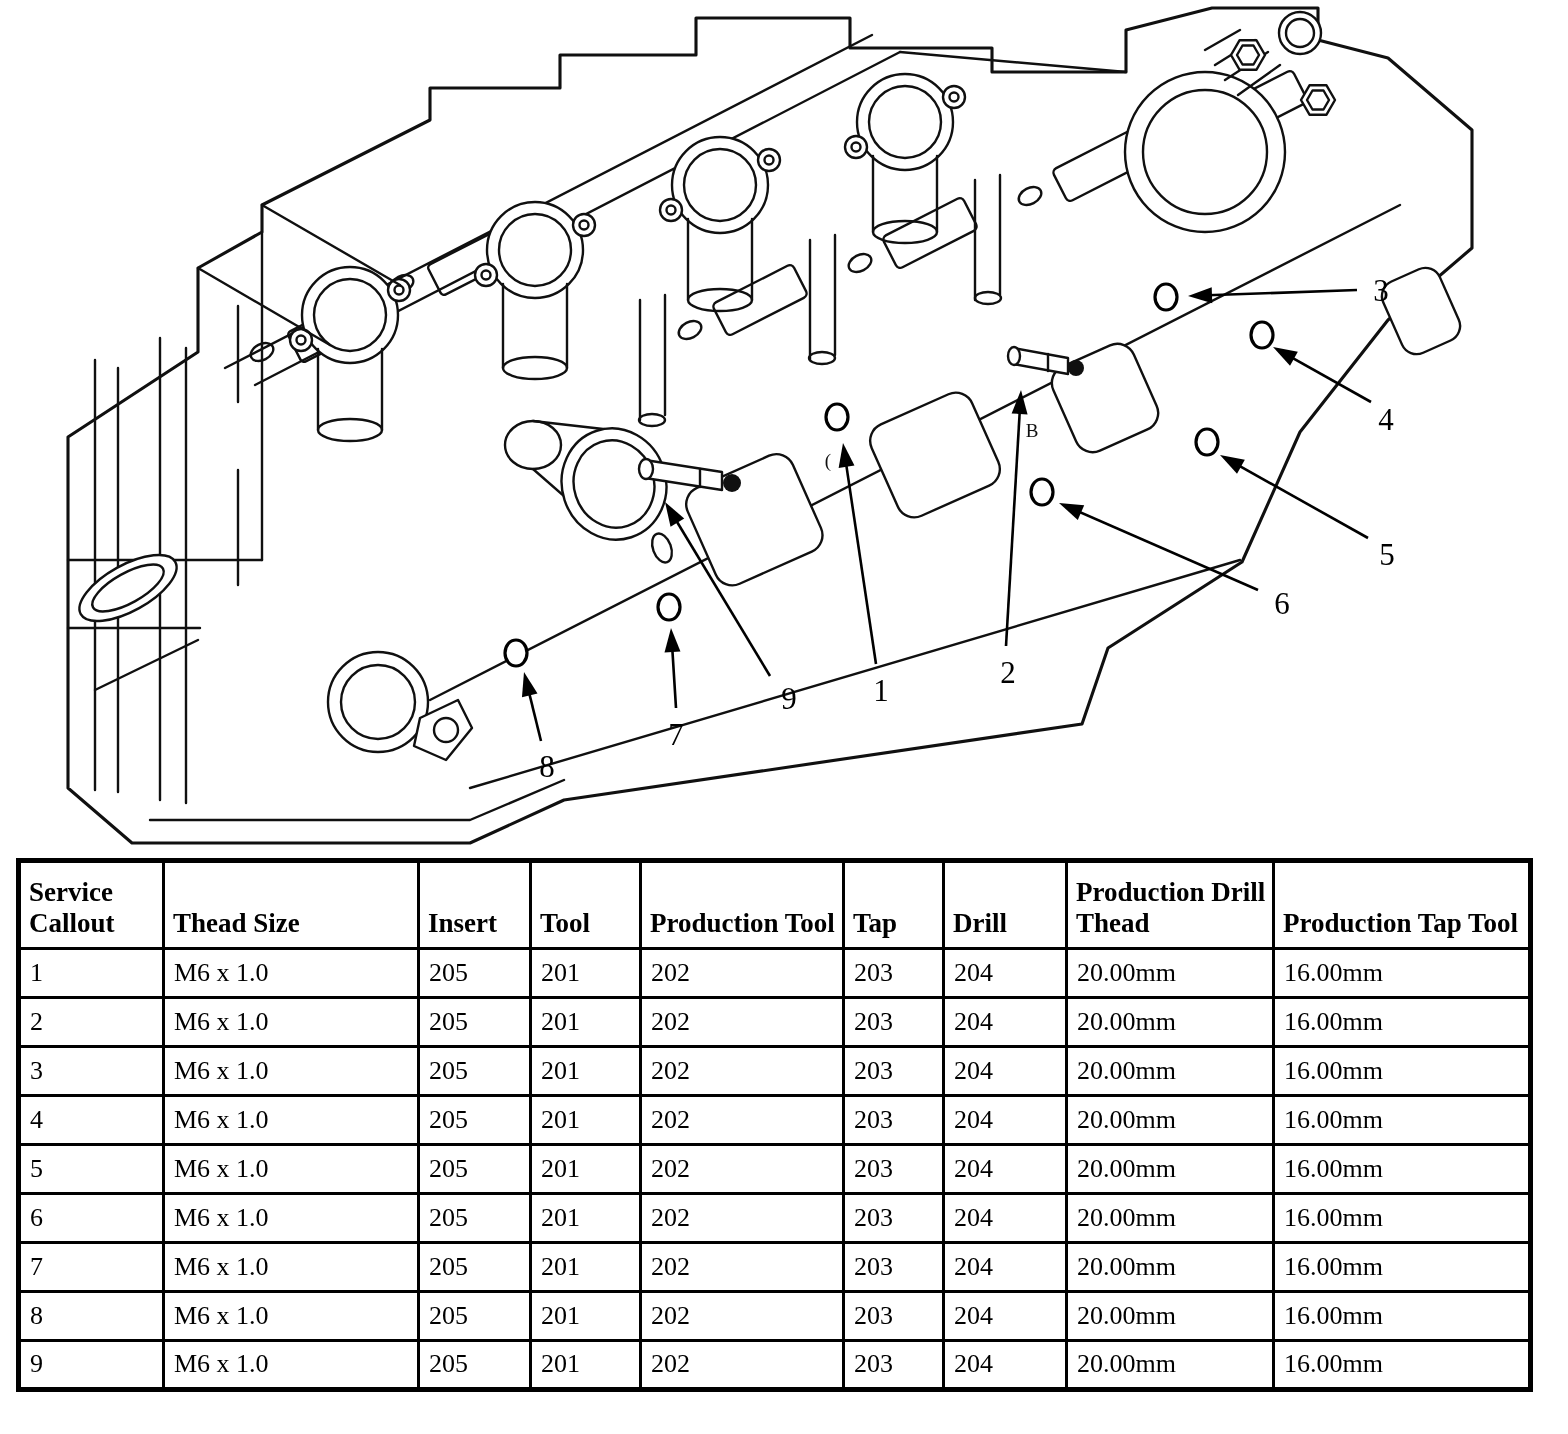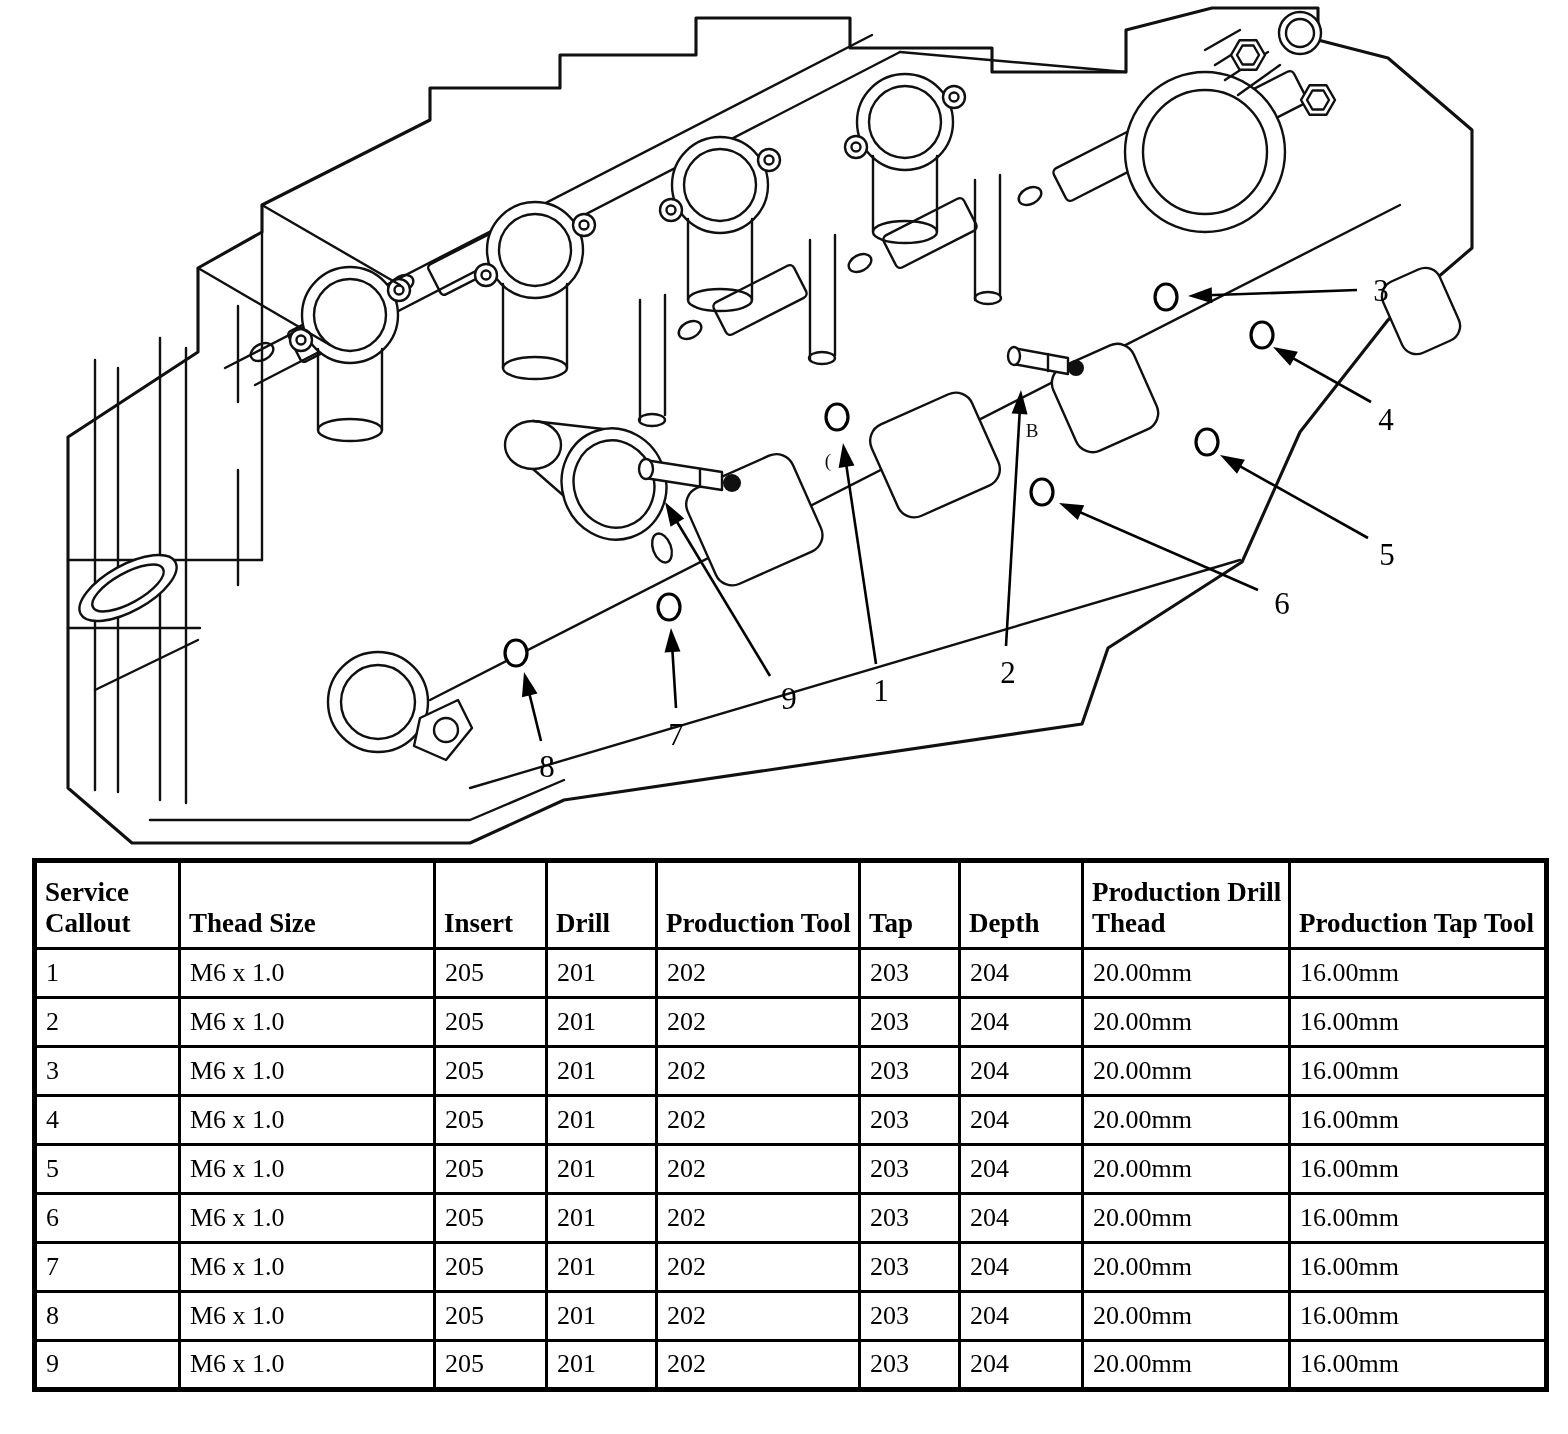--- a/index.html
+++ b/index.html
@@ -12,21 +12,21 @@
   .art .thick{stroke-width:3.1;}
   .art .solid{fill:#101010;stroke:none;}
   .leader{stroke:#000;stroke-width:2.6;fill:none;}
   .arrowhead{fill:#000;stroke:none;}
   .hole{fill:#fff;stroke:#000;stroke-width:3.2;}
   .callout-num{font-family:"Liberation Serif",serif;font-size:31px;fill:#000;
                text-anchor:middle;dominant-baseline:central;}
   .castmark{font-family:"Liberation Serif",serif;font-size:19px;fill:#101010;
             text-anchor:middle;dominant-baseline:central;}
   
-  #spec-table-wrap{position:absolute;left:32px;top:858px;width:1512px;}
+  #spec-table-wrap{position:absolute;left:16px;top:858px;width:1512px;}
   table.spec{border-collapse:collapse;table-layout:fixed;width:1512px;
              border:5px solid #000;}
   table.spec th,table.spec td{border:3px solid #000;overflow:hidden;
              font-family:"Liberation Serif",serif;white-space:normal;}
   table.spec th{font-size:27px;font-weight:bold;text-align:left;vertical-align:bottom;
              padding:6px 6px 8px 8px;line-height:1.15;height:88px;box-sizing:border-box;}
   table.spec td{font-size:26px;font-weight:normal;text-align:left;vertical-align:middle;
              padding:2px 6px 2px 9px;height:49px;box-sizing:border-box;line-height:1.1;}
 </style>
 </head>
@@ -240,24 +240,24 @@
           <col style="width: 100px;">
           <col style="width: 123px;">
           <col style="width: 207px;">
           <col style="width: 257px;">
         </colgroup>
       <thead>
           <tr id="spec-head-row">
             <th>Service Callout</th>
             <th>Thead Size</th>
             <th>Insert</th>
-            <th>Drill</th>
+            <th>Tool</th>
             <th>Production Tool</th>
             <th>Tap</th>
-            <th>Depth</th>
+            <th>Drill</th>
             <th>Production Drill Thead</th>
             <th>Production Tap Tool</th>
           </tr>
         </thead>
       <tbody id="spec-body">
           <tr>
             <td>1</td>
             <td>M6 x 1.0</td>
             <td>205</td>
             <td>201</td>

